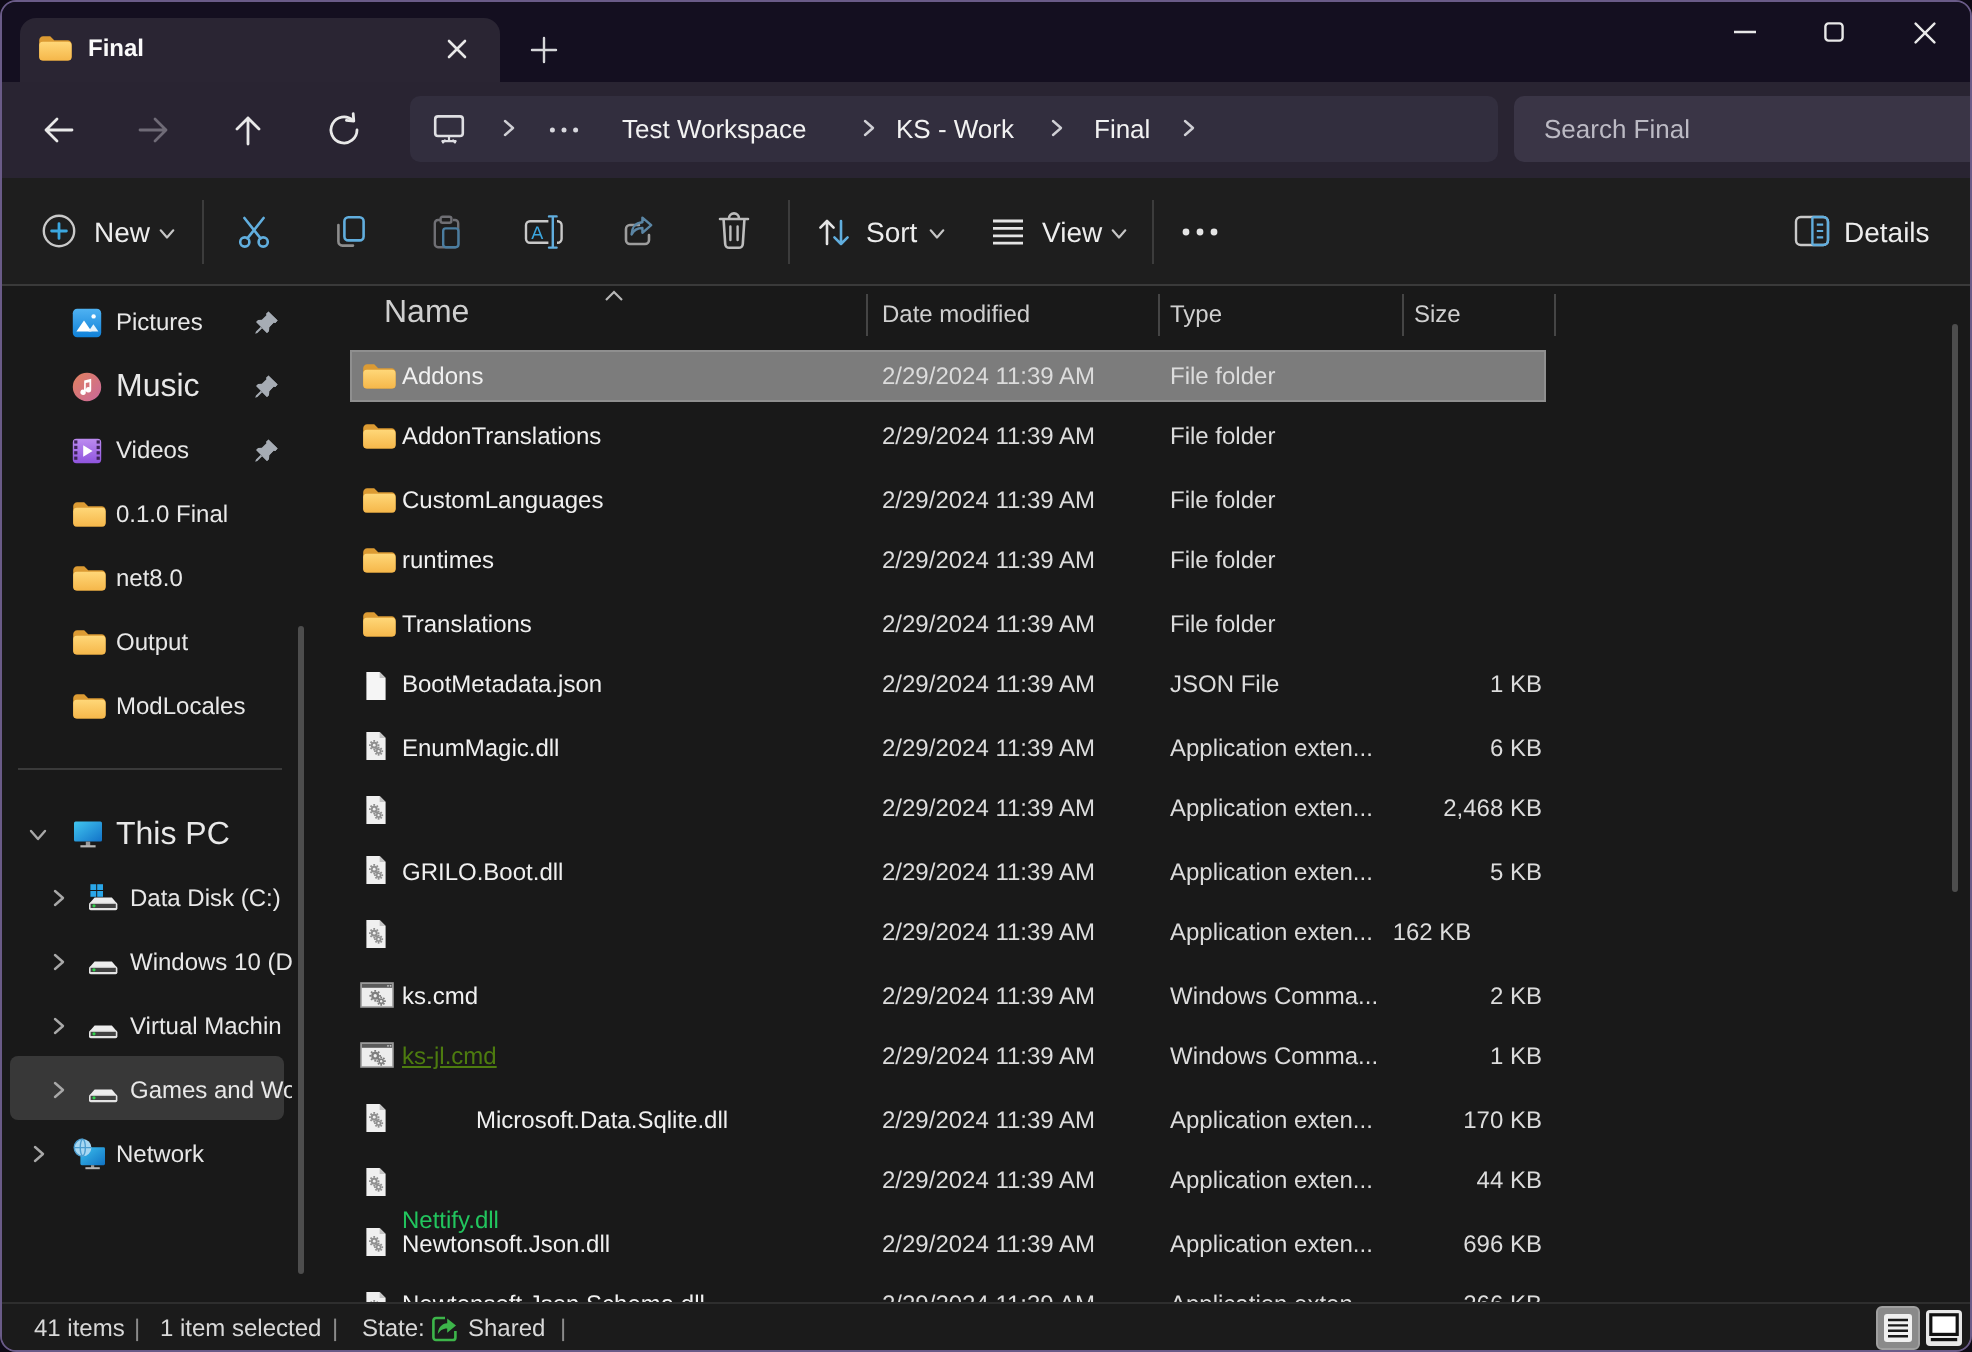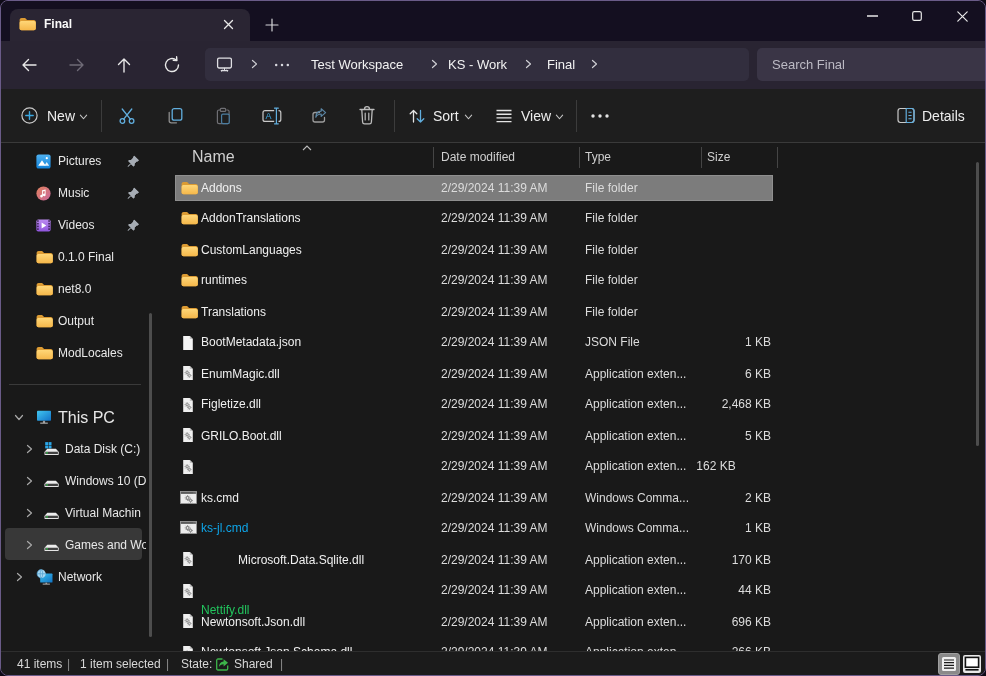--- a/index.html
+++ b/index.html
@@ -233,21 +233,21 @@
 <defs>
           <linearGradient id="mg" x1="0" y1="0" x2="1" y2="1">
 <stop offset="0" stop-color="#e2825e"></stop>
             <stop offset="1" stop-color="#c9679b"></stop>
           </linearGradient>
         </defs>
 <circle cx="7.5" cy="7.5" r="7.1" fill="url(#mg)"></circle>
 <path d="M6.1 4.2 L9.6 3.4 V8.9 a1.35 1.35 0 1 1 -0.9 -1.27 V5.1 l-1.8.42 v4.58 a1.35 1.35 0 1 1 -0.9 -1.27 z" fill="#fff"></path>
 </svg>
     </div>
-    <div style="position:absolute;left:57px;top:185px;width:88px;height:15px;font-size:12px;color:#e8e8e8;line-height:15px;overflow:hidden;white-space:nowrap;">Music</div>
+    <div style="position:absolute;left:57px;top:185px;width:88px;height:15px;font-size:16px;color:#e8e8e8;line-height:15px;overflow:hidden;white-space:nowrap;">Music</div>
     <div style="position:absolute;left:126px;top:186px;width:13px;height:13px;">
       <svg width="13" height="13" viewBox="0 0 13 13" style="display:block">
 <g fill="#a6acb4">
           <path d="M7.2 1.2 L11.8 5.8 L10.6 7 L9.9 6.8 L7.6 9.1 L7.5 11 L6.5 12 L3.4 8.9 L1 11.3 L0.6 12.4 L1.7 12 L4.1 9.6 z" transform="translate(0,-0.5)"></path>
 <path d="M7.2 1.2 L11.8 5.8 L10.6 7 L9.9 6.8 L7.6 9.1 L7.5 11 L6.5 12 L1 6.5 L2 5.5 L3.9 5.4 L6.2 3.1 L6 2.4 z" transform="translate(0,-0.5)"></path>
         </g>
 </svg>
     </div>
 <div style="position:absolute;left:35px;top:216px;width:17px;height:16px;display:flex;align-items:center;">
       <svg width="15" height="15" viewBox="0 0 15 15" style="display:block">
@@ -584,21 +584,20 @@
         <line x1="8.25" y1="11.55" x2="8.89" y2="12.19" stroke="#8f8f8f" stroke-width="0.9"></line>
         <line x1="7.30" y1="11.95" x2="7.30" y2="12.85" stroke="#8f8f8f" stroke-width="0.9"></line>
         <line x1="6.35" y1="11.55" x2="5.71" y2="12.19" stroke="#8f8f8f" stroke-width="0.9"></line>
         <line x1="5.95" y1="10.60" x2="5.05" y2="10.60" stroke="#8f8f8f" stroke-width="0.9"></line>
         <line x1="6.35" y1="9.65" x2="5.71" y2="9.01" stroke="#8f8f8f" stroke-width="0.9"></line>
         <line x1="7.30" y1="9.25" x2="7.30" y2="8.35" stroke="#8f8f8f" stroke-width="0.9"></line>
         <line x1="8.25" y1="9.65" x2="8.89" y2="9.01" stroke="#8f8f8f" stroke-width="0.9"></line>
         <circle cx="7.3" cy="10.6" r="0.57" fill="#f0f0f0"></circle>
 </svg>
     </div>
-<div style="position:absolute;left:200px;top:396px;width:230px;height:15px;font-size:12px;color:#f0f0f0;line-height:15px;">Figletize.dll</div>
 <div style="position:absolute;left:440px;top:396px;width:130px;height:15px;font-size:12px;color:#dcdcdc;line-height:15px;">2/29/2024 11:39 AM</div>
 <div style="position:absolute;left:584px;top:396px;width:112px;height:15px;font-size:12px;color:#dcdcdc;line-height:15px;overflow:hidden;">Application exten...</div>
 <div style="position:absolute;left:660px;top:396px;width:110px;height:15px;font-size:12px;color:#dcdcdc;line-height:15px;text-align:right;">2,468 KB</div>
 <div style="position:absolute;left:181px;top:426px;width:12px;height:16px;">
       <svg width="12" height="16" viewBox="0 0 12 16" style="display:block">
 <path d="M1.2 1h6.6l3 3v11H1.2z" fill="#f0f0f0"></path>
 <path d="M7.8 1l3 3h-3z" fill="#c4c4c4"></path>
 <circle cx="5.1" cy="7.6" r="1.7" fill="#8f8f8f"></circle>
         <line x1="6.80" y1="7.60" x2="7.70" y2="7.60" stroke="#8f8f8f" stroke-width="0.9"></line>
         <line x1="6.30" y1="8.80" x2="6.94" y2="9.44" stroke="#8f8f8f" stroke-width="0.9"></line>
@@ -707,21 +706,21 @@
         <line x1="11.59" y1="10.59" x2="12.23" y2="11.23" stroke="#7f7f7f" stroke-width="0.9"></line>
         <line x1="10.60" y1="11.00" x2="10.60" y2="11.90" stroke="#7f7f7f" stroke-width="0.9"></line>
         <line x1="9.61" y1="10.59" x2="8.97" y2="11.23" stroke="#7f7f7f" stroke-width="0.9"></line>
         <line x1="9.20" y1="9.60" x2="8.30" y2="9.60" stroke="#7f7f7f" stroke-width="0.9"></line>
         <line x1="9.61" y1="8.61" x2="8.97" y2="7.97" stroke="#7f7f7f" stroke-width="0.9"></line>
         <line x1="10.60" y1="8.20" x2="10.60" y2="7.30" stroke="#7f7f7f" stroke-width="0.9"></line>
         <line x1="11.59" y1="8.61" x2="12.23" y2="7.97" stroke="#7f7f7f" stroke-width="0.9"></line>
         <circle cx="10.6" cy="9.6" r="0.59" fill="#f0f0f0"></circle>
 </svg>
     </div>
-<div style="position:absolute;left:200px;top:520px;width:230px;height:15px;font-size:12px;color:#0ea5e9;line-height:15px;">ks-jl.cmd</div>
+<div style="position:absolute;left:200px;top:520px;width:230px;height:15px;font-size:12px;color:#4d7c0f;line-height:15px;text-decoration:underline;">ks-jl.cmd</div>
 <div style="position:absolute;left:440px;top:520px;width:130px;height:15px;font-size:12px;color:#dcdcdc;line-height:15px;">2/29/2024 11:39 AM</div>
 <div style="position:absolute;left:584px;top:520px;width:112px;height:15px;font-size:12px;color:#dcdcdc;line-height:15px;overflow:hidden;">Windows Comma...</div>
 <div style="position:absolute;left:660px;top:520px;width:110px;height:15px;font-size:12px;color:#dcdcdc;line-height:15px;text-align:right;">1 KB</div>
 <div style="position:absolute;left:181px;top:550px;width:12px;height:16px;">
       <svg width="12" height="16" viewBox="0 0 12 16" style="display:block">
 <path d="M1.2 1h6.6l3 3v11H1.2z" fill="#f0f0f0"></path>
 <path d="M7.8 1l3 3h-3z" fill="#c4c4c4"></path>
 <circle cx="5.1" cy="7.6" r="1.7" fill="#8f8f8f"></circle>
         <line x1="6.80" y1="7.60" x2="7.70" y2="7.60" stroke="#8f8f8f" stroke-width="0.9"></line>
         <line x1="6.30" y1="8.80" x2="6.94" y2="9.44" stroke="#8f8f8f" stroke-width="0.9"></line>

